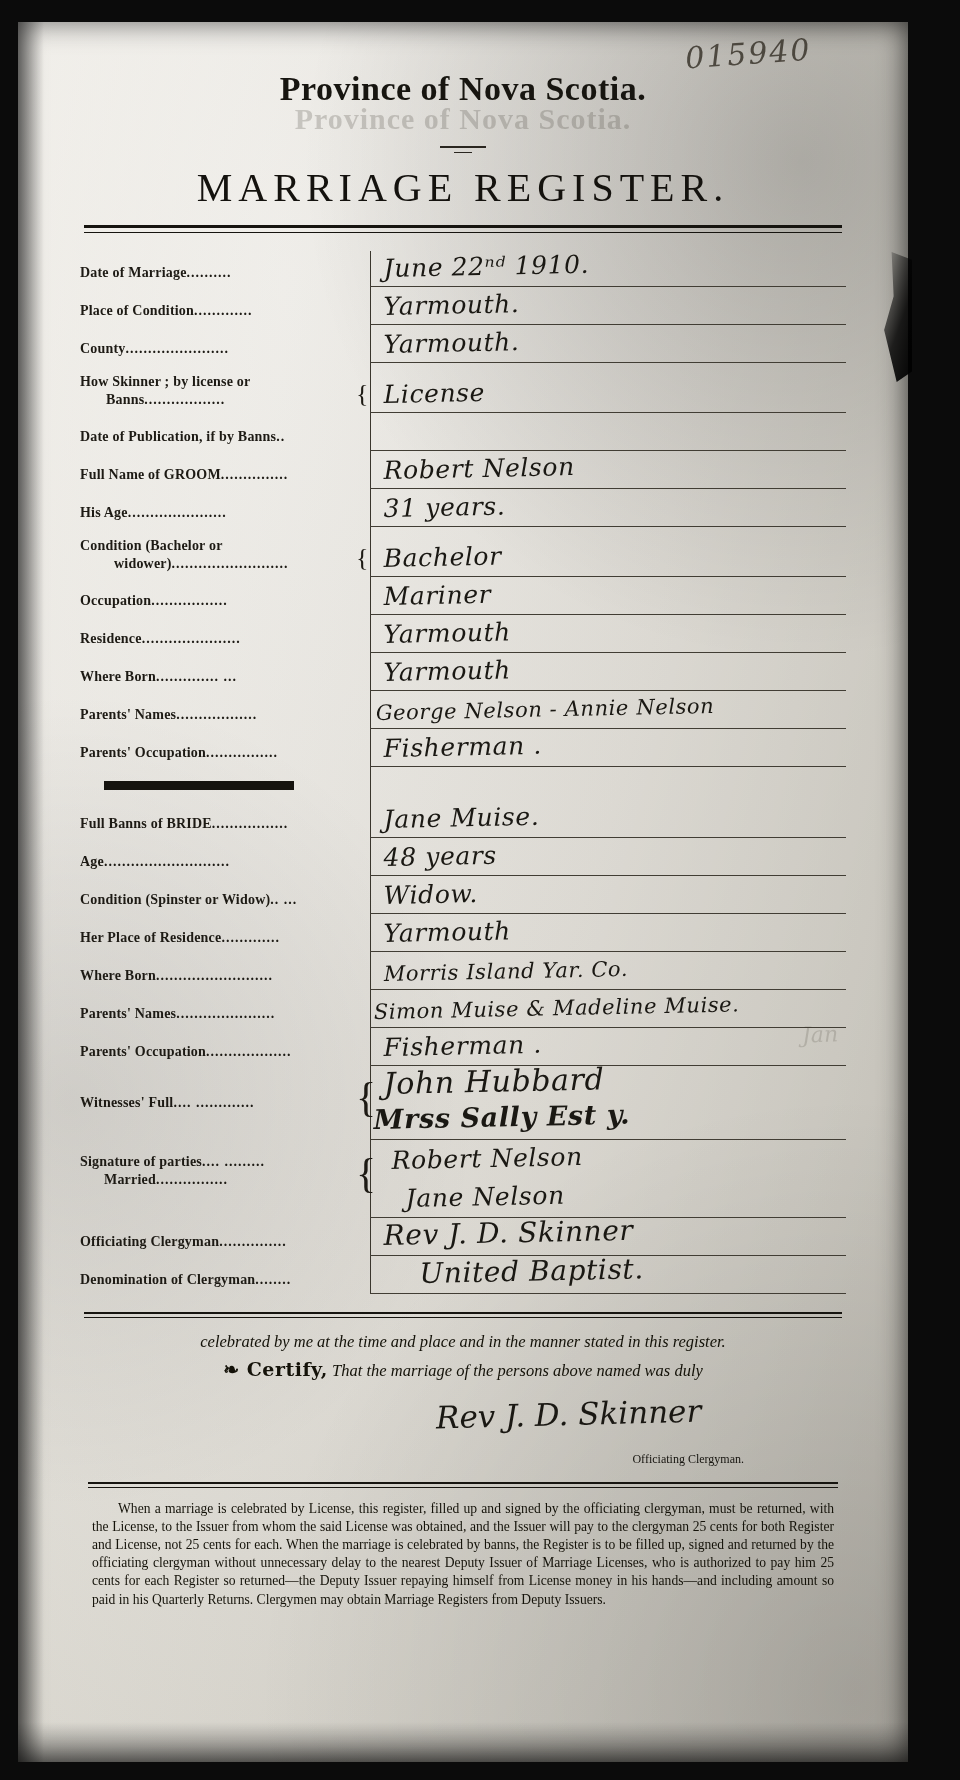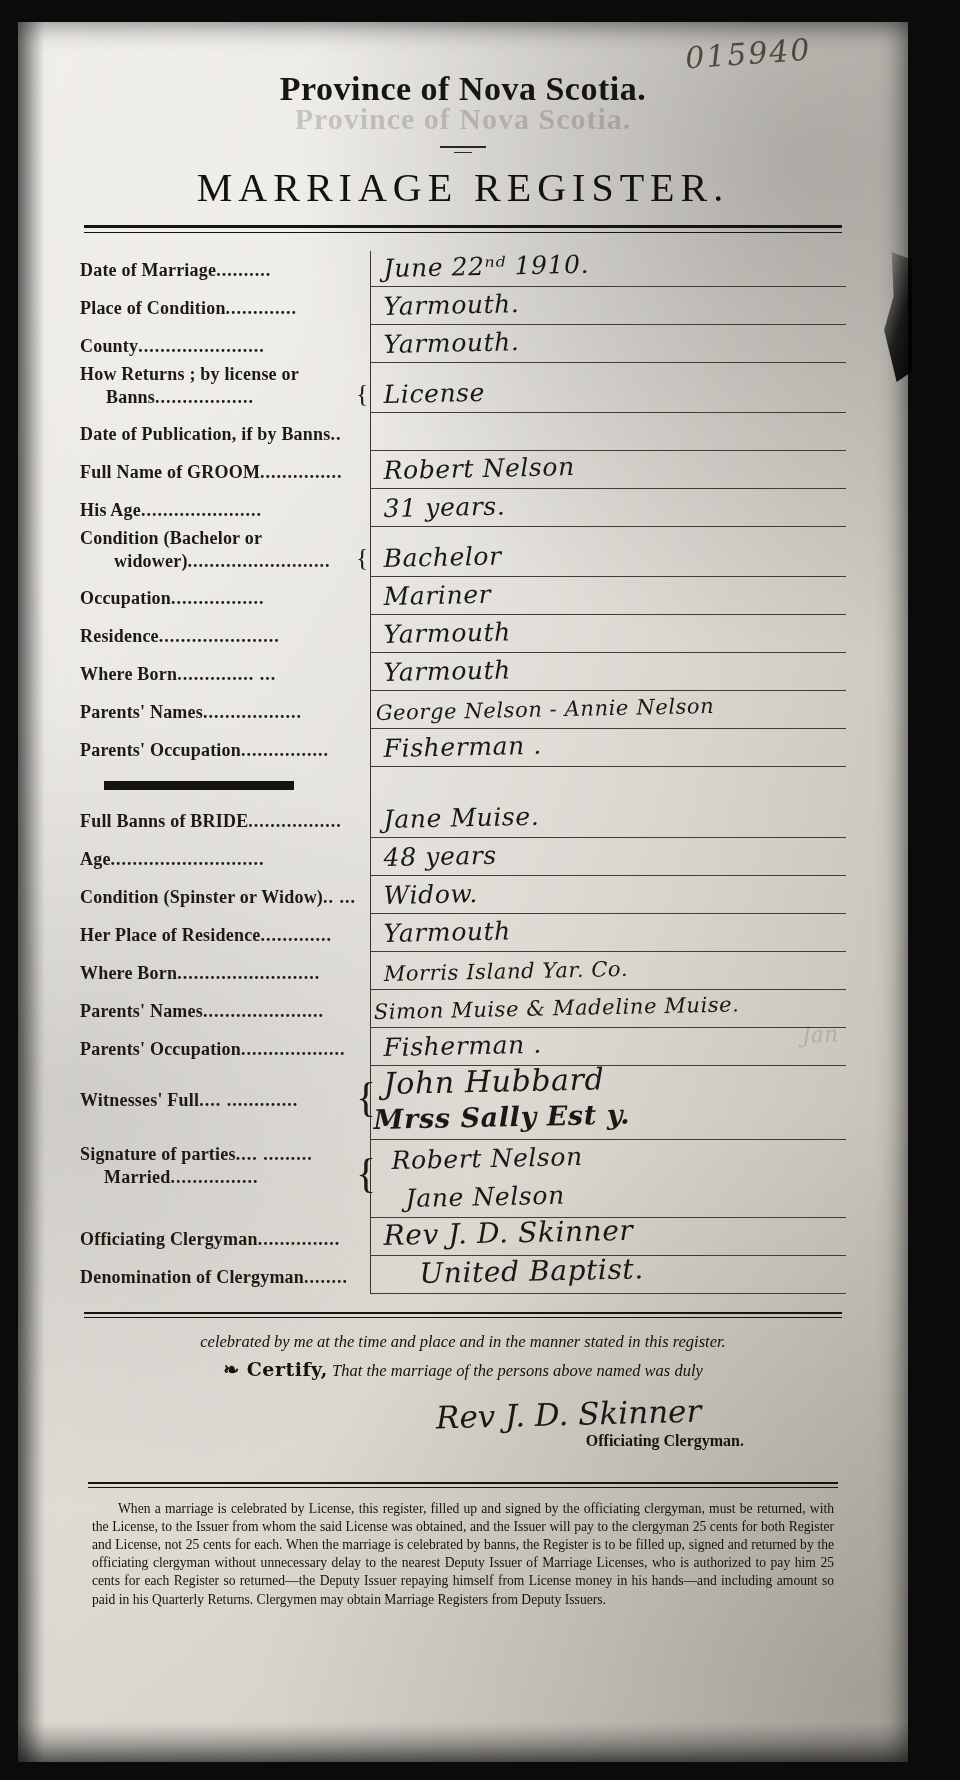--- a/index.html
+++ b/index.html
@@ -152,21 +152,21 @@
     position: relative;
     display: flex;
     align-items: flex-end;
     min-height: 38px;
   }
   .label {
     width: 290px;
     box-sizing: border-box;
     padding-right: 10px;
     font-family: "Liberation Serif", serif;
-    font-size: 18px;
+    font-size: 14px;
     font-weight: bold;
     letter-spacing: 0.2px;
     color: #1d1a14;
     line-height: 1.2;
     padding-bottom: 5px;
     text-align: left;
   }
   .label .dots { letter-spacing: 1px; font-weight: bold; }
   .label.two-line { line-height: 1.25; }
   .brace {
@@ -246,24 +246,24 @@
     font-family: "DejaVu Serif", serif;
     font-style: italic;
     font-size: 31px;
     color: #1a1813;
     transform: rotate(-1.5deg);
     white-space: nowrap;
   }
   .sig-caption {
     position: absolute;
     right: 86px;
-    top: 40px;
-    font-family: "Liberation Serif", serif;
-    font-weight: bold;
-    font-size: 16px;
+    top: 60px;
+    font-family: "Liberation Serif", serif;
+    font-weight: normal;
+    font-size: 12px;
     color: #16140f;
   }
   .bottom-rule {
     margin: 20px 22px 0 22px;
     border-top: 2px solid #16140f;
     border-bottom: 1px solid #16140f;
     height: 3px;
   }
   .fineprint {
     margin: 12px 26px 16px 26px;
@@ -333,21 +333,21 @@
 
         <div class="row">
           <div class="label"><span>County</span><span class="dots">.......................</span></div>
           <div class="value">
               <span class="hand">Yarmouth.</span>
             </div>
         </div>
 
         <div class="row" style="min-height:50px">
           <div class="label two-line">
-            <span>How Returns ; by license or</span><br>
+            <span>How Skinner ; by license or</span><br>
             <span style="padding-left:26px">Banns</span><span class="dots">..................</span>
           </div>
           <div class="brace" style="bottom:6px">{</div>
           <div class="value">
               <span class="hand">License</span>
             </div>
         </div>
 
         <div class="row">
           <div class="label"><span>Date of Publication, if by Banns</span><span class="dots">..</span></div>

